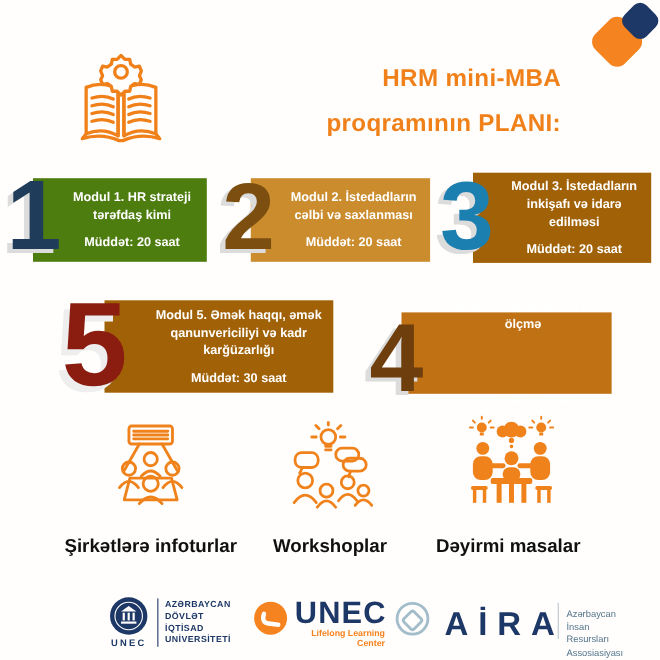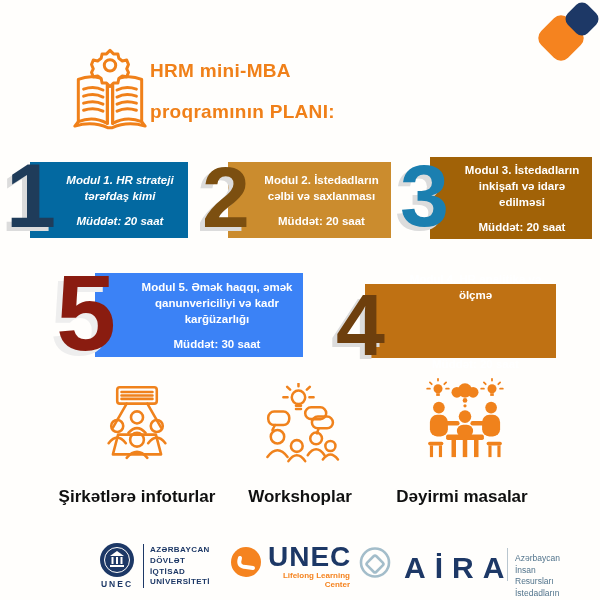--- a/index.html
+++ b/index.html
@@ -1,22 +1,22 @@
 <!DOCTYPE html>
 <html><head>
 <meta charset="utf-8">
 <style>
   html,body{margin:0;padding:0;}
   #canvas{position:relative;width:600px;height:600px;background:#fffefc;
     font-family:"Liberation Sans",sans-serif;overflow:hidden;}
 
   
   .book-icon{position:absolute;left:66px;top:46px;width:88px;height:88px;}
-  .title{position:absolute;left:150px;top:50px;width:360px;text-align:left;
-    font-size:19px;font-weight:bold;line-height:41px;letter-spacing:.3px;}
+  .title{position:absolute;left:150px;top:50px;width:360px;text-align:right;
+    font-size:22px;font-weight:bold;line-height:41px;letter-spacing:.3px;}
 
   
   .corner{position:absolute;right:0;top:0;width:72px;height:72px;}
   .dia{position:absolute;transform:rotate(45deg);}
   .dia-orange{left:14px;top:19px;width:38px;height:38px;border-radius:10px;z-index:1;}
   .dia-navy{left:40px;top:5px;width:28px;height:28px;border-radius:8px;z-index:2;}
 
   
   .card{position:absolute;color:#fff;display:flex;flex-direction:column;
     justify-content:center;align-items:center;text-align:center;box-sizing:border-box;z-index:1;}
@@ -91,39 +91,39 @@
     <div>HRM mini-MBA</div>
     <div>proqramının PLANI:</div>
   </div>
 
   <div class="corner">
     <div class="dia dia-orange" style="background-color: rgb(245, 131, 31);"></div>
     <div class="dia dia-navy" style="background-color: rgb(29, 56, 102);"></div>
   </div>
 
   <div class="num num1" style="color: rgb(31, 60, 90);">1</div>
-  <div class="card card1" style="background-color: #0369a1; font-style: italic;">
+  <div class="card card1" style="background-color: #4d7c0f;">
     <div class="t">Modul 1. HR strateji tərəfdaş kimi</div>
     <div class="d">Müddət: 20 saat</div>
   </div>
 
   <div class="num num2" style="color: rgb(124, 79, 16);">2</div>
   <div class="card card2" style="background-color: rgb(203, 140, 46);">
     <div class="t">Modul 2. İstedadların cəlbi və saxlanması</div>
     <div class="d">Müddət: 20 saat</div>
   </div>
 
   <div class="num num3" style="color: rgb(27, 127, 176);">3</div>
   <div class="card card3" style="background-color: #a16207;">
     <div class="t">Modul 3. İstedadların inkişafı və idarə edilməsi</div>
     <div class="d">Müddət: 20 saat</div>
   </div>
 
   <div class="num num5" style="color: rgb(138, 28, 16);">5</div>
-  <div class="card card5" style="background-color: #3b82f6;">
+  <div class="card card5" style="background-color: #a16207;">
     <div class="t">Modul 5. Əmək haqqı, əmək qanunvericiliyi və kadr karğüzarlığı</div>
     <div class="d">Müddət: 30 saat</div>
   </div>
 
   <div class="num num4" style="color: rgb(110, 63, 13);">4</div>
   <div class="card card4" style="background-color: rgb(191, 113, 19);">
     <div class="t">Modul 4. HR analitika və ölçmə</div>
     <div class="d">Müddət: 20 saat</div>
   </div>
 
@@ -243,17 +243,17 @@
 
   <div class="f-logo aira">
     <svg class="aira-emblem" width="38" height="38" viewBox="0 0 38 38">
       <circle cx="19" cy="17.5" r="14" fill="none" stroke="#a3bdca" stroke-width="2.6"></circle>
       <rect x="12.5" y="12.5" width="13" height="13" rx="2" fill="none" stroke="#a3bdca" stroke-width="2.6" transform="rotate(45 19 19)"></rect>
     </svg>
     <div class="aira-name" style="color: rgb(29, 56, 102);">AİRA</div>
     <div class="aira-div"></div>
     <div class="aira-lines">
       <div>Azərbaycan İnsan</div>
-      <div>Resursları İstedadların</div>
+      <div>Resursları Assosiasiyası</div>
     </div>
   </div>
 
 </div>
 
 </body></html>

